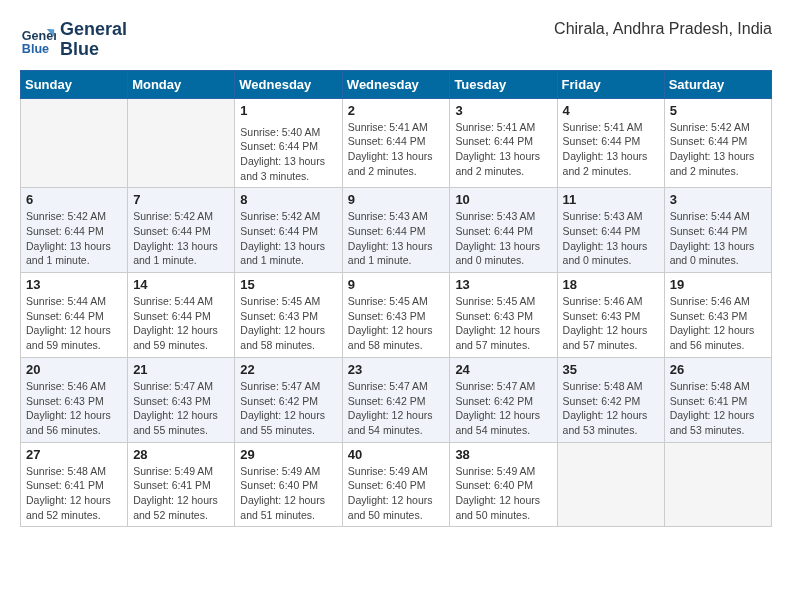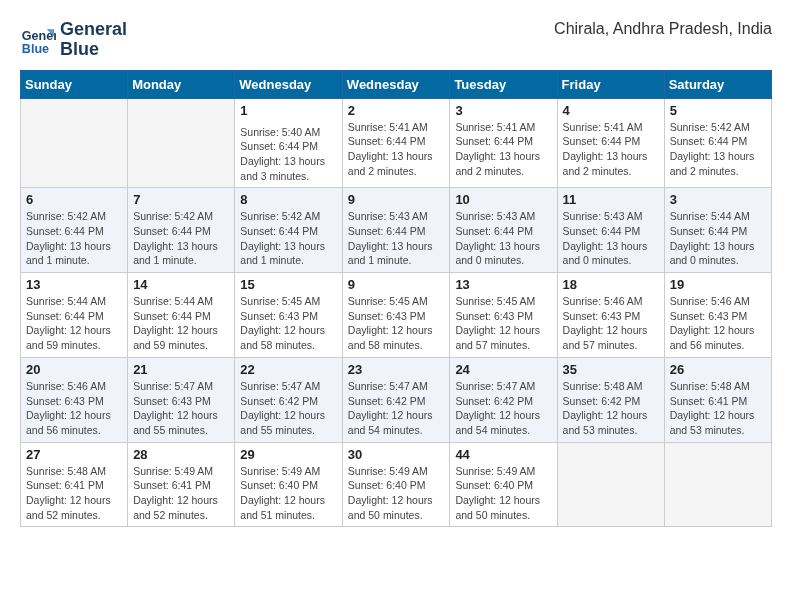--- a/index.html
+++ b/index.html
@@ -301,27 +301,27 @@
 Sunset: 6:41 PM
 Daylight: 12 hours and 52 minutes.</div>
         </td>
         <td>
           <div class="day-num">29</div>
           <div class="day-info" style="white-space: pre-line;">Sunrise: 5:49 AM
 Sunset: 6:40 PM
 Daylight: 12 hours and 51 minutes.</div>
         </td>
         <td>
-          <div class="day-num">30</div>
+          <div class="day-num">40</div>
           <div class="day-info" style="white-space: pre-line;">Sunrise: 5:49 AM
 Sunset: 6:40 PM
 Daylight: 12 hours and 50 minutes.</div>
         </td>
         <td>
-          <div class="day-num">44</div>
+          <div class="day-num">38</div>
           <div class="day-info" style="white-space: pre-line;">Sunrise: 5:49 AM
 Sunset: 6:40 PM
 Daylight: 12 hours and 50 minutes.</div>
         </td>
         <td class="empty"></td>
         <td class="empty"></td>
       </tr>
     </tbody>
 </table>
 

